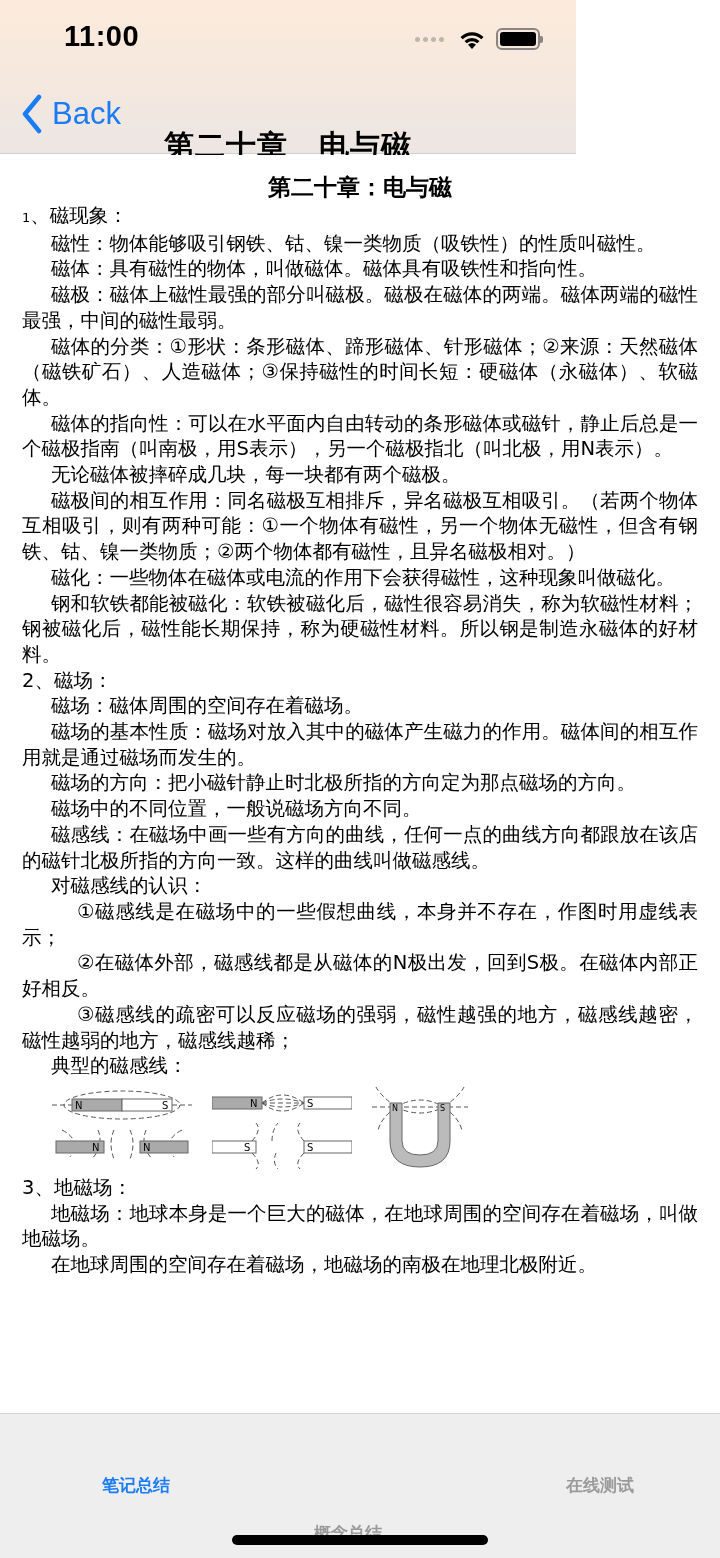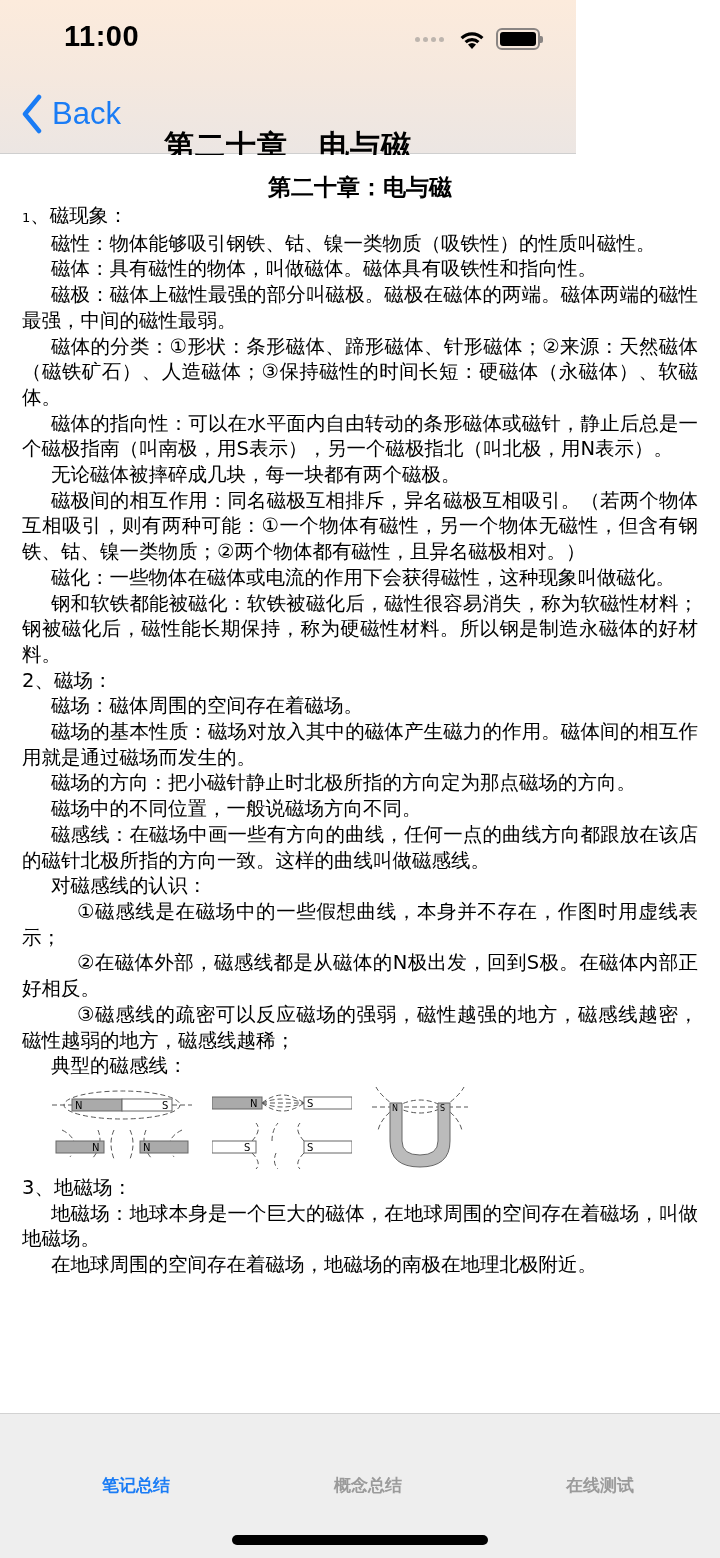--- a/index.html
+++ b/index.html
@@ -168,16 +168,16 @@
     </svg>
   </div>
 
   <div class="para">3、地磁场：</div>
   <div class="para indent">地磁场：地球本身是一个巨大的磁体，在地球周围的空间存在着磁场，叫做地磁场。</div>
   <div class="para indent">在地球周围的空间存在着磁场，地磁场的南极在地理北极附近。</div>
 </div>
 
 <div class="tabbar">
   <div class="tab active" style="left:16px;">笔记总结</div>
-  <div class="tab inactive" style="left:248px;">概念总结</div>
+  <div class="tab inactive" style="left:228px;margin-top:48px;">概念总结</div>
   <div class="tab inactive" style="left:480px;">在线测试</div>
 </div>
 <div class="home-indicator"></div>
 
 </body></html>

